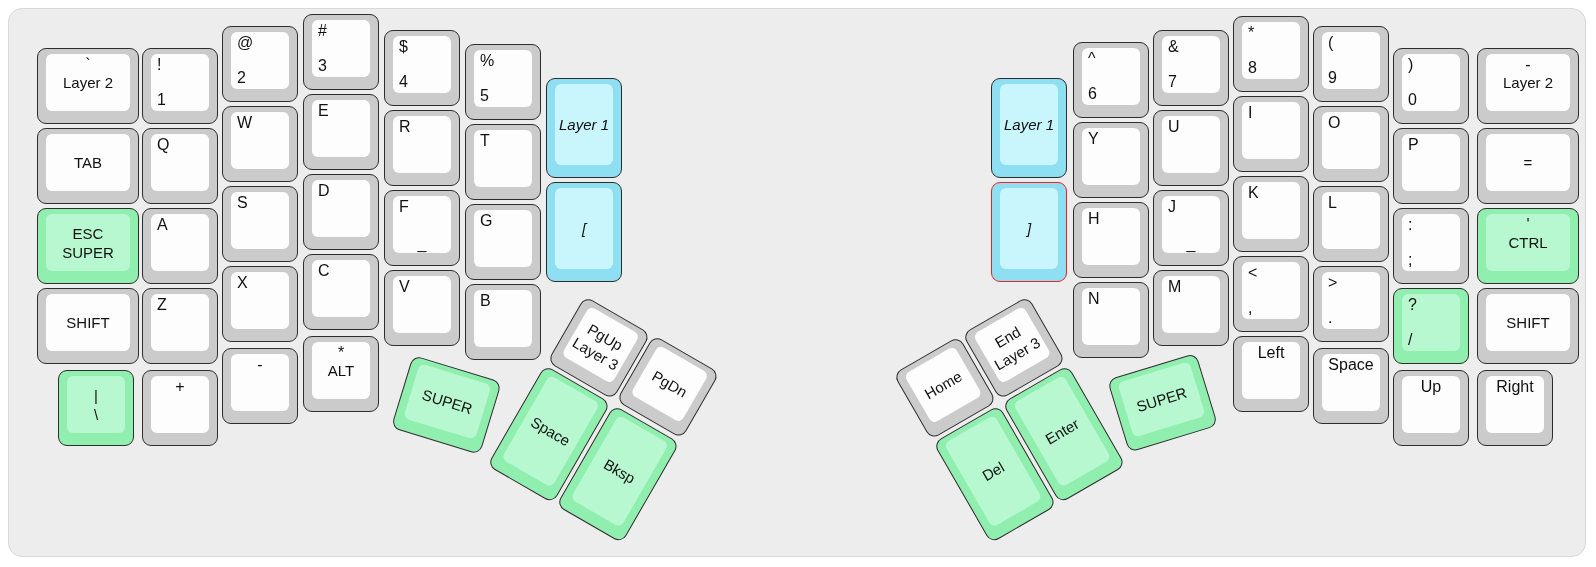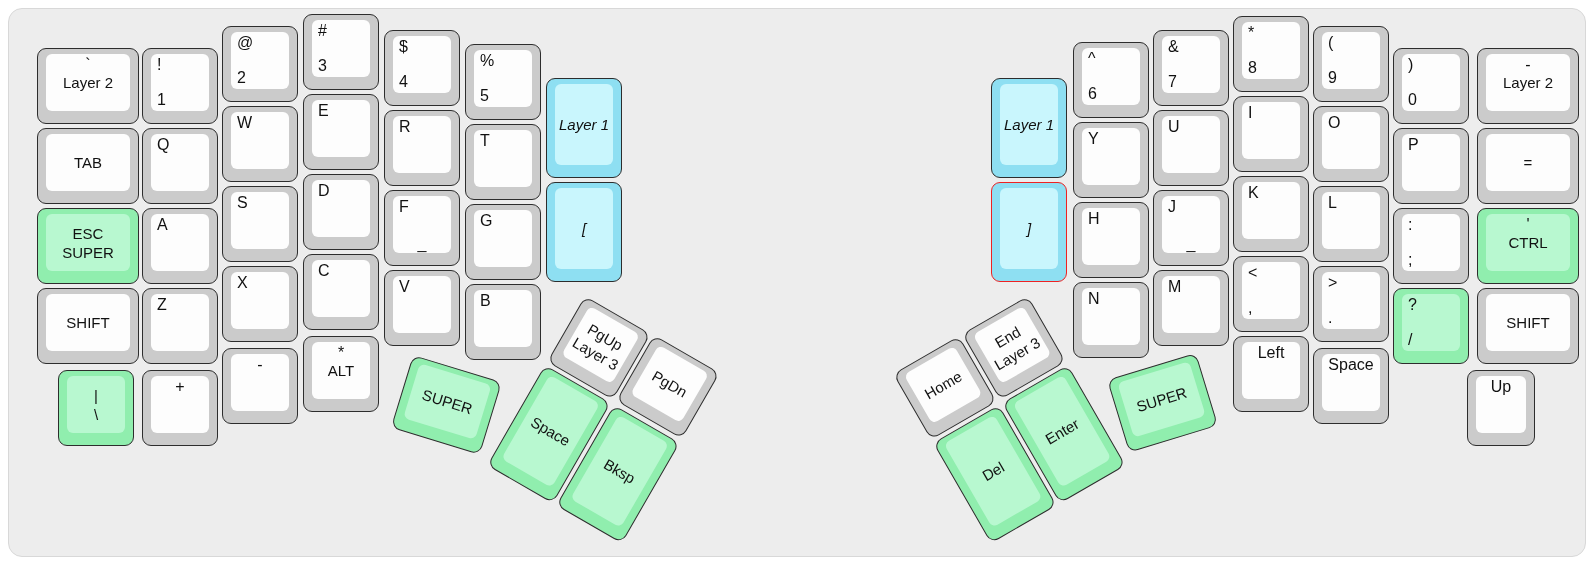--- a/index.html
+++ b/index.html
@@ -340,21 +340,21 @@
         <div class="leg tl">:</div>
         <div class="leg bl">;</div>
       </div>
     </div>
     <div class="key green" style="left: 1393px; top: 288px; width: 76px; height: 76px;">
       <div class="cap">
         <div class="leg tl">?</div>
         <div class="leg bl">/</div>
       </div>
     </div>
-    <div class="key white" style="left: 1467px; top: 370px; width: 68px; height: 76px;">
+    <div class="key white" style="left: 1393px; top: 370px; width: 76px; height: 76px;">
       <div class="cap">
         <div class="leg tc">Up</div>
       </div>
     </div>
     <div class="key white" style="left: 1477px; top: 48px; width: 102px; height: 76px;">
       <div class="cap">
         <div class="leg tc">-</div>
         <div class="leg cc">Layer 2</div>
       </div>
     </div>
@@ -365,20 +365,25 @@
     </div>
     <div class="key green" style="left: 1477px; top: 208px; width: 102px; height: 76px;">
       <div class="cap">
         <div class="leg tc">'</div>
         <div class="leg cc">CTRL</div>
       </div>
     </div>
     <div class="key white" style="left: 1477px; top: 288px; width: 102px; height: 76px;">
       <div class="cap">
         <div class="leg cc">SHIFT</div>
+      </div>
+    </div>
+    <div class="key white" style="left: 1477px; top: 370px; width: 76px; height: 76px;">
+      <div class="cap">
+        <div class="leg tc">Right</div>
       </div>
     </div>
     <div class="key white" style="left: 893px; top: 374px; width: 76px; height: 76px; transform: rotate(-30deg);">
       <div class="cap">
         <div class="leg cc">Home</div>
       </div>
     </div>
     <div class="key white" style="left: 962px; top: 334px; width: 76px; height: 76px; transform: rotate(-30deg);">
       <div class="cap">
         <div class="leg cc">End

